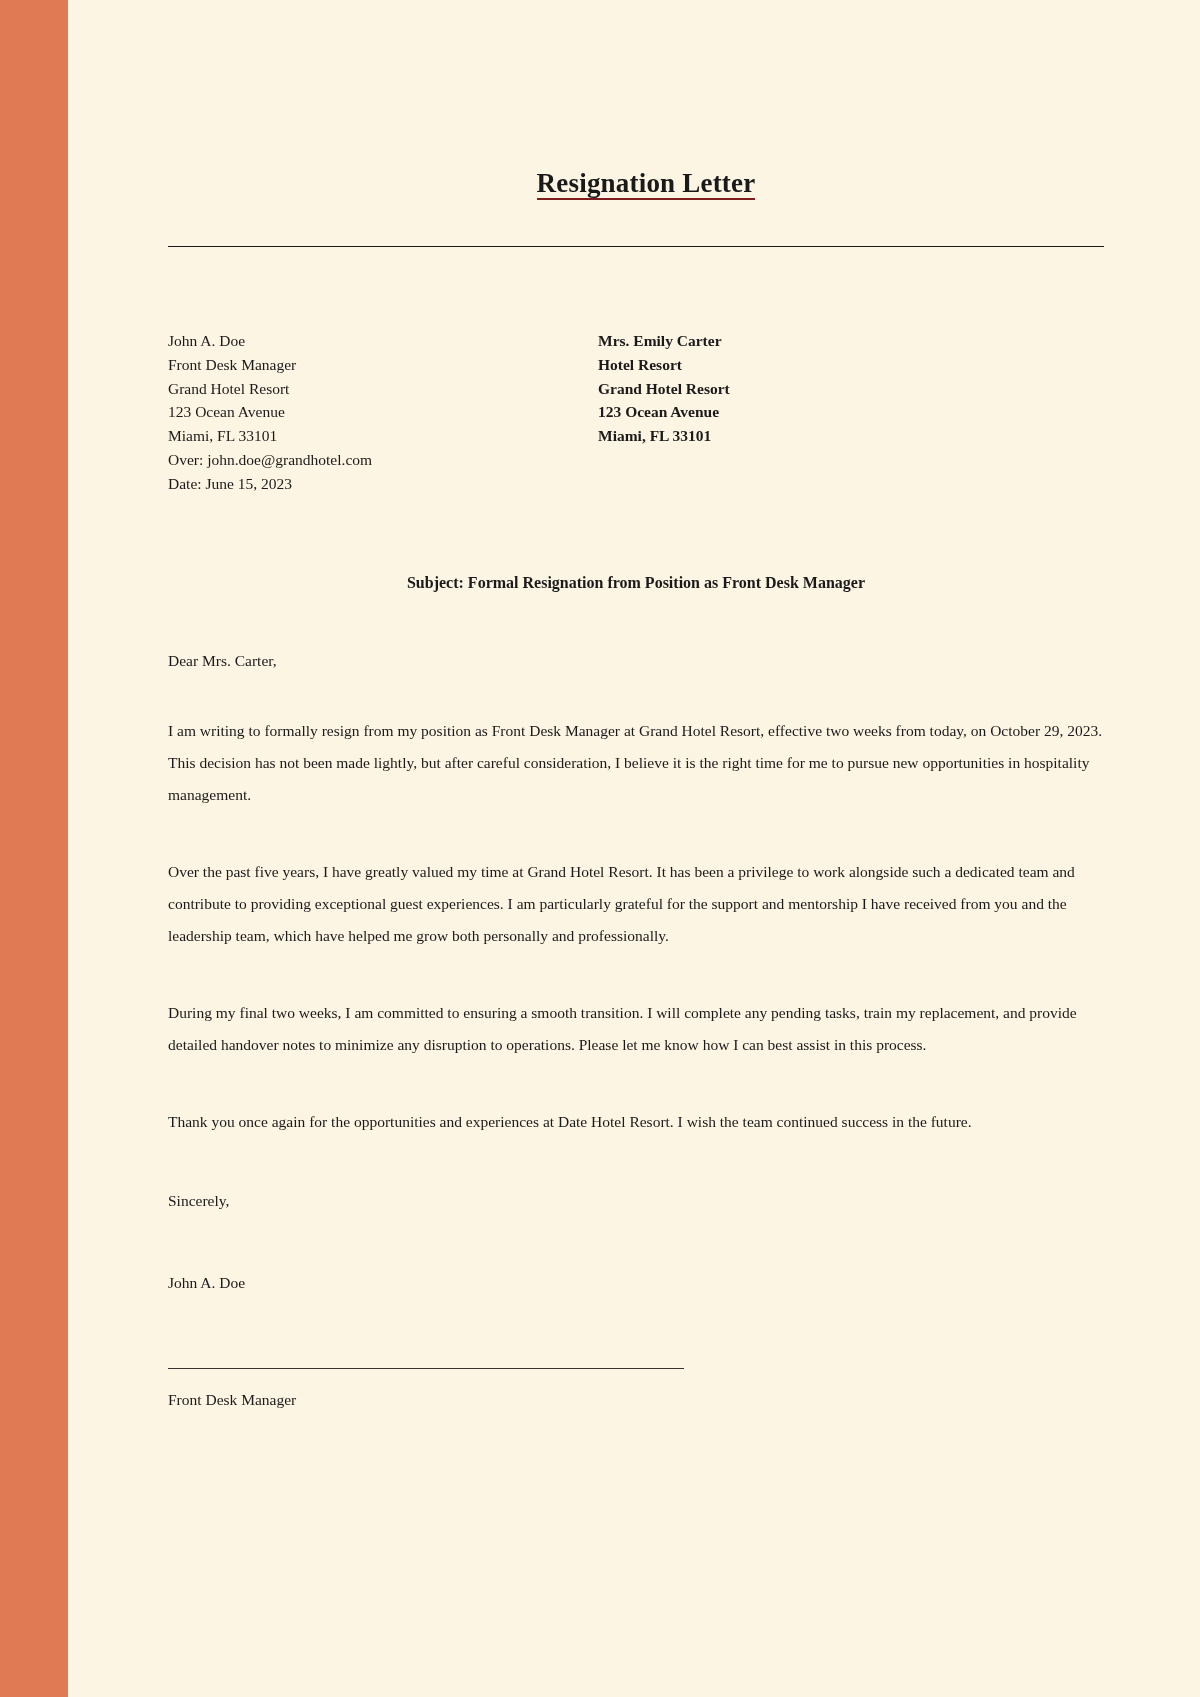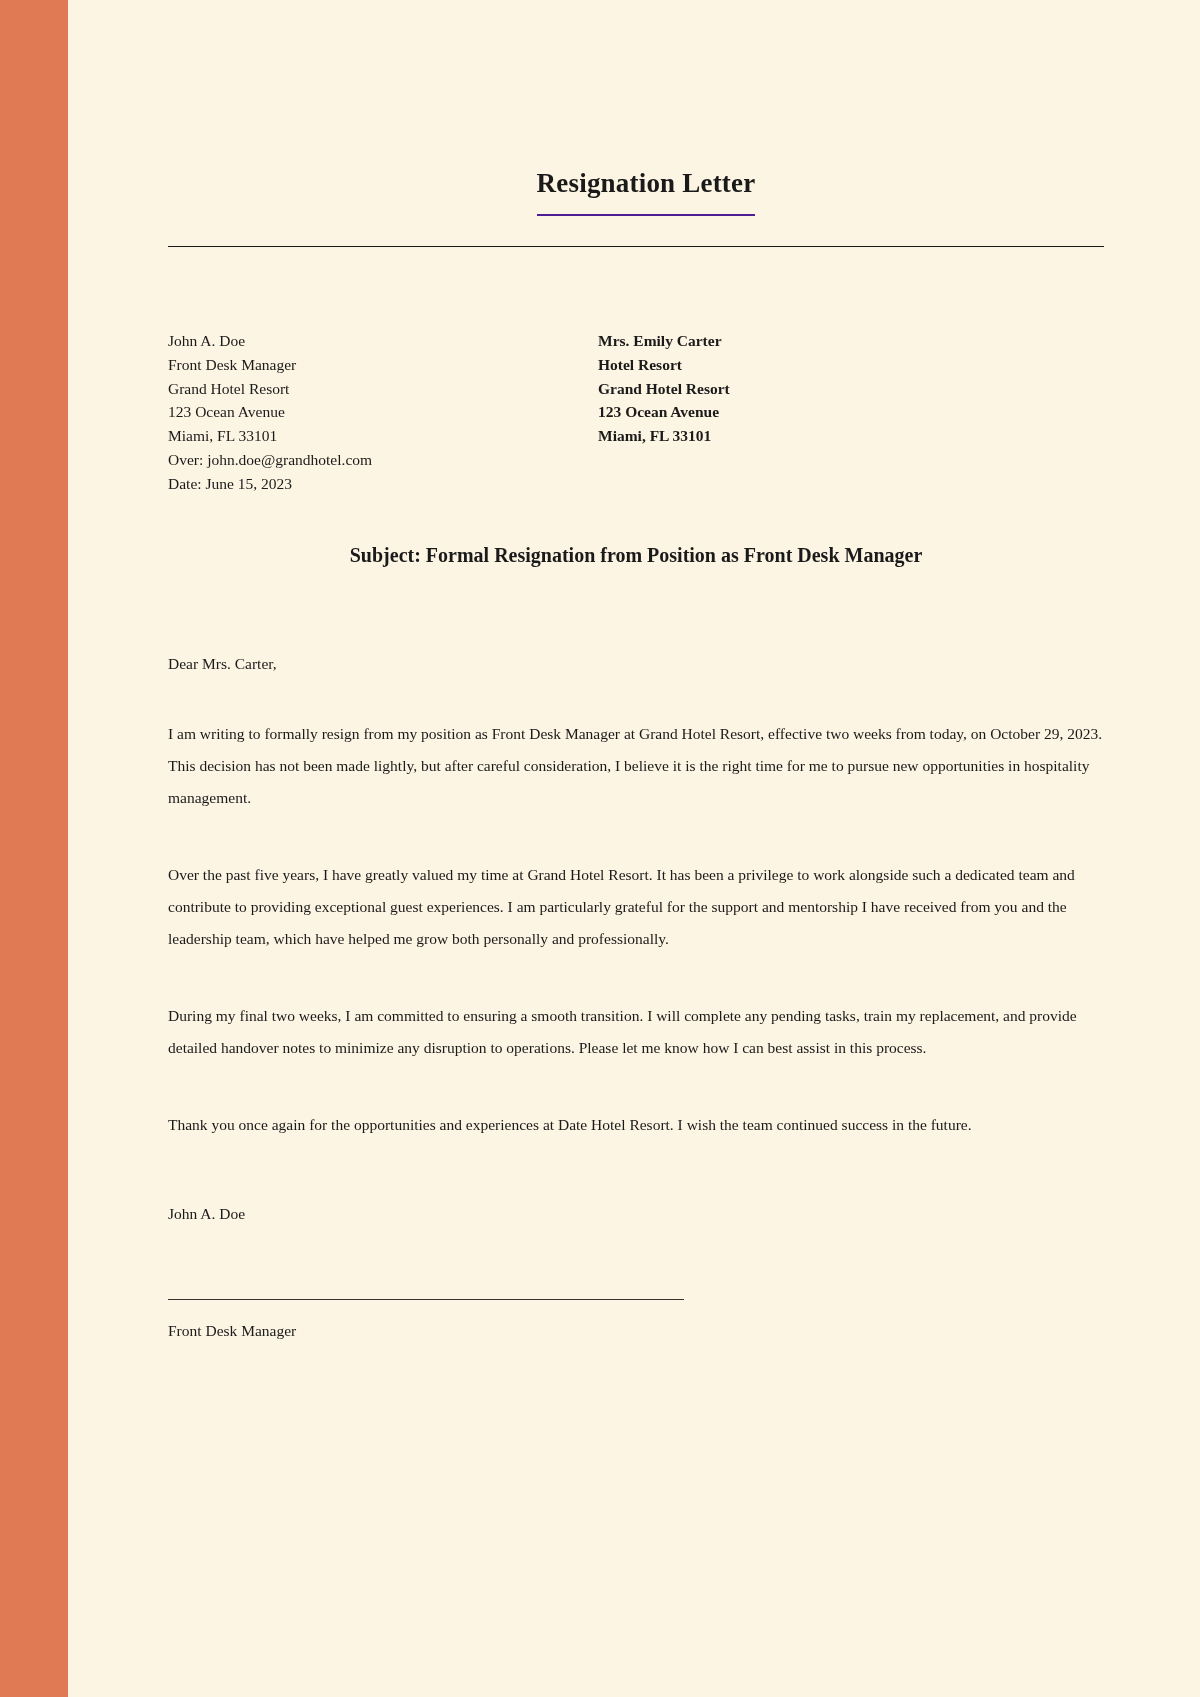--- a/index.html
+++ b/index.html
@@ -39,22 +39,22 @@
     width: 936px;
   }
   .doc-title {
     text-align: center;
     font-size: 27px;
     font-weight: bold;
     margin-top: 168px;
     letter-spacing: 0.2px;
   }
   .doc-title span {
-    border-bottom: 2px solid #4c1d95;
-    padding-bottom: 16px;
+    border-bottom: 2px solid #7f1d1d;
+    padding-bottom: 0;
     margin-left: 20px;
   }
   .title-rule {
     margin-top: 47px;
     border: 0;
     border-top: 1.6px solid #1a1a1a;
     width: 100%;
   }
   .address-block {
     display: flex;
@@ -65,26 +65,26 @@
     line-height: 23.8px;
   }
   .addr-col.sender { width: 430px; }
   .addr-col.recipient { width: 430px; font-weight: bold; }
   .addr-line {
     white-space: nowrap;
   }
   .subject {
     text-align: center;
     font-weight: bold;
-    font-size: 20px;
-    margin-top: 48px;
+    font-size: 16px;
+    margin-top: 78px;
   }
   .salutation {
     font-size: 15.5px;
-    margin-top: 88px;
+    margin-top: 60px;
   }
   .body-para {
     font-size: 15.5px;
     line-height: 32px;
     margin-top: 45px;
     text-align: left;
   }
   .closing {
     font-size: 15.5px;
     margin-top: 54px;
@@ -143,20 +143,21 @@
 
     <div class="subject">Subject: Formal Resignation from Position as Front Desk Manager</div>
 
     <div class="salutation">Dear Mrs. Carter,</div>
 
     <div class="body-para">I am writing to formally resign from my position as Front Desk Manager at Grand Hotel Resort, effective two weeks from today, on October 29, 2023. This decision has not been made lightly, but after careful consideration, I believe it is the right time for me to pursue new opportunities in hospitality management.</div>
     <div class="body-para">Over the past five years, I have greatly valued my time at Grand Hotel Resort. It has been a privilege to work alongside such a dedicated team and contribute to providing exceptional guest experiences. I am particularly grateful for the support and mentorship I have received from you and the leadership team, which have helped me grow both personally and professionally.</div>
     <div class="body-para">During my final two weeks, I am committed to ensuring a smooth transition. I will complete any pending tasks, train my replacement, and provide detailed handover notes to minimize any disruption to operations. Please let me know how I can best assist in this process.</div>
     <div class="body-para">Thank you once again for the opportunities and experiences at Date Hotel Resort. I wish the team continued success in the future.</div>
 
+    <div class="closing">Sincerely,</div>
 
     <div class="signer-name">John A. Doe</div>
 
     <hr class="sign-line">
 
     <div class="signer-title">Front Desk Manager</div>
 
   </div>
 </div>
 

